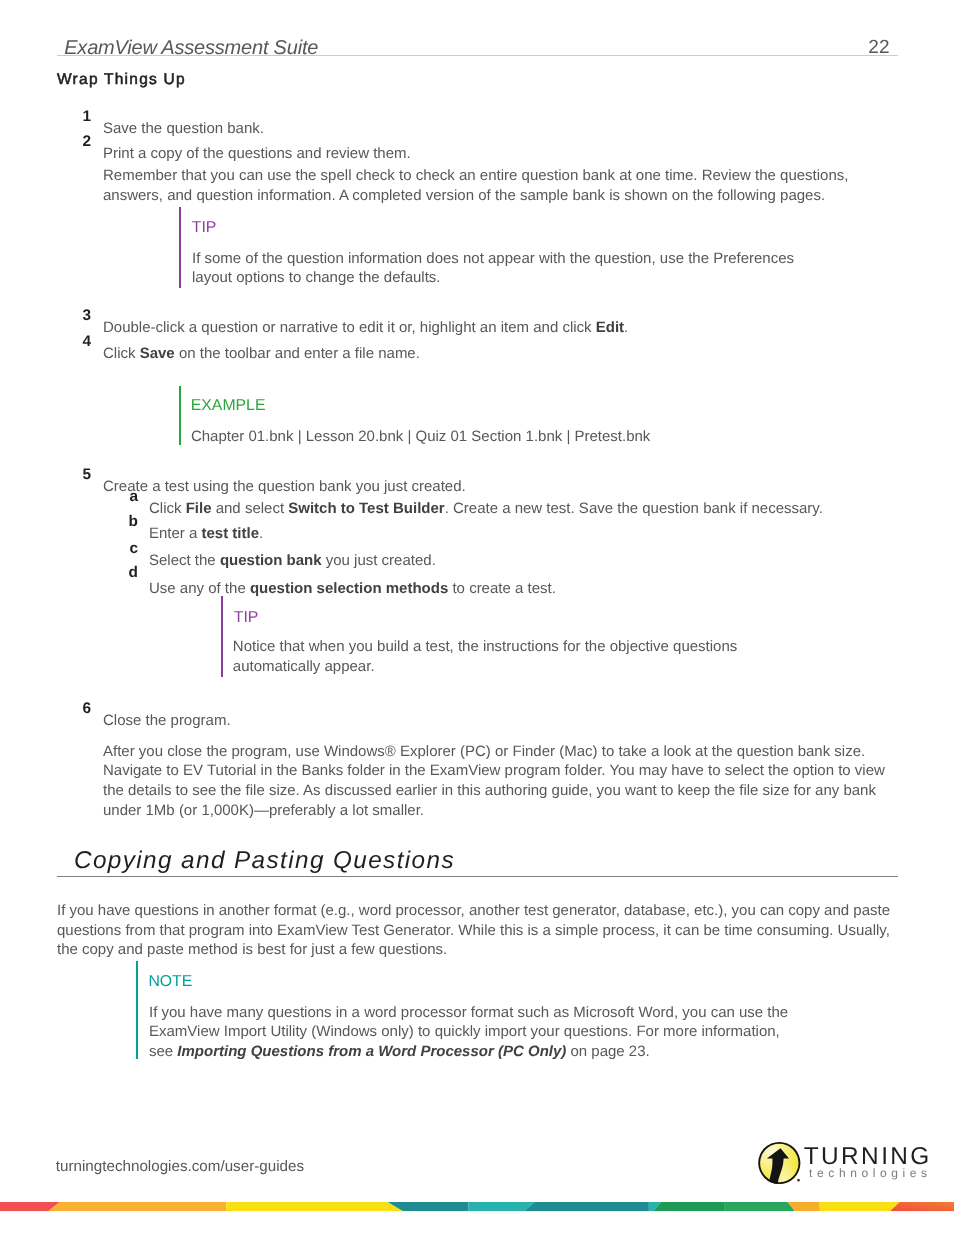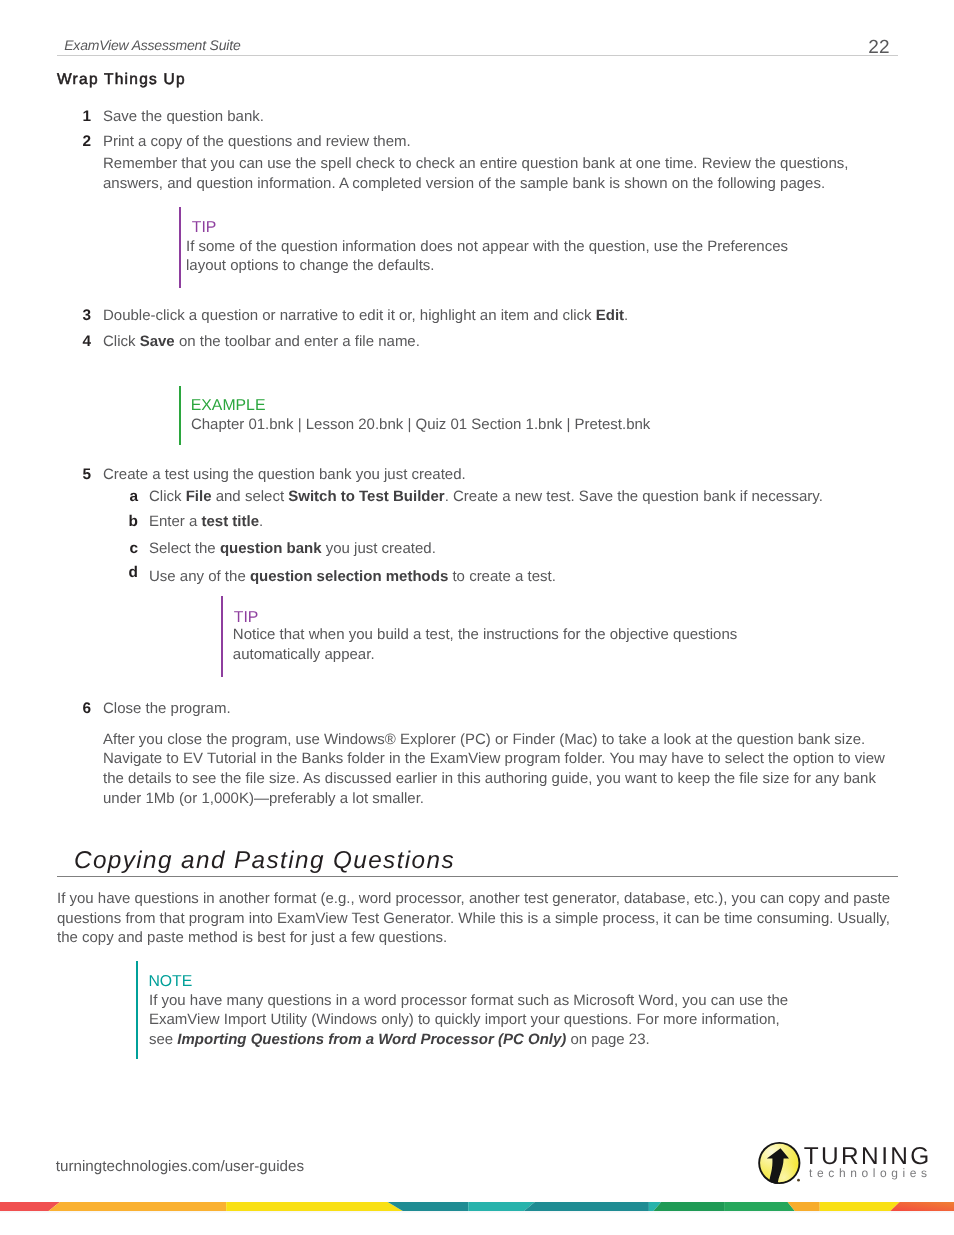--- a/index.html
+++ b/index.html
@@ -10,21 +10,21 @@
     color:#58585a;
     position:relative;overflow:hidden;
     -webkit-font-smoothing:antialiased;
     text-rendering:geometricPrecision;
   }
   .page{position:absolute;left:0;top:0;width:954px;height:1235px;background:#fff;}
 
   
   .runhead-title{
     position:absolute;left:64.2px;top:36.7px;
-    font-style:italic;font-size:14px;letter-spacing:-.2px;color:#58585a;
+    font-style:italic;font-size:20px;letter-spacing:-.2px;color:#58585a;
     white-space:nowrap;
   }
   .runhead-page{
     position:absolute;left:0;top:36.7px;width:889.5px;text-align:right;
     font-size:19px;color:#58585a;
   }
   .runhead-rule{position:absolute;left:57px;top:55px;width:841px;height:1px;background:#cccccc;}
 
   
   .h2{
@@ -34,21 +34,21 @@
     white-space:nowrap;
   }
   .h1{
     position:absolute;left:57px;font-size:24.3px;font-style:italic;
     color:#231f20;letter-spacing:1.4px;white-space:nowrap;line-height:1;margin-left:17px;
   }
   .h1rule{position:absolute;left:57px;width:841px;height:1px;background:#808080;}
 
   
   .p{position:absolute;font-size:15px;line-height:19.8px;color:#58585a;
-     text-align:left;}
+     text-align:left;margin-top:12px;}
   .p b{font-weight:bold;color:#414042;}
   .p i{font-style:italic;}
 
   
   .marker{position:absolute;font-weight:bold;font-size:15.4px;color:#231f20;
           text-align:right;line-height:19.8px;}
 
   
   .cbar{position:absolute;width:1.5px;}
   .clabel{position:absolute;font-size:15.8px;line-height:1;white-space:nowrap;}
@@ -73,21 +73,21 @@
   <div class="marker" style="left:71px;top:106.6px;width:20px">1</div>
   <div class="p" style="left:103px;top:106.6px;width:790px">Save the question bank.</div>
 
   <div class="marker" style="left:71px;top:132.1px;width:20px">2</div>
   <div class="p" style="left:103px;top:132.1px;width:790px">Print a copy of the questions and review them.</div>
 
   <div class="p" style="left:103px;top:154.3px;width:750px">Remember that you can use the spell check to check an entire question bank at one time. Review the questions, answers, and question information. A completed version of the sample bank is shown on the following pages.</div>
 
   <div class="cbar" style="left:179px;top:207px;height:81px;background:#8e3e9e"></div>
   <div class="clabel" style="left:191.8px;top:219.7px;color:#8e3e9e">TIP</div>
-  <div class="p" style="left:186px;top:236.5px;width:640px">If some of the question information does not appear with the question, use the Preferences layout options to change the defaults.</div>
+  <div class="p" style="left:192px;top:236.5px;width:640px">If some of the question information does not appear with the question, use the Preferences layout options to change the defaults.</div>
 
   <div class="marker" style="left:71px;top:305.6px;width:20px">3</div>
   <div class="p" style="left:103px;top:305.6px;width:790px">Double-click a question or narrative to edit it or, highlight an item and click <b>Edit</b>.</div>
 
   <div class="marker" style="left:71px;top:331.8px;width:20px">4</div>
   <div class="p" style="left:103px;top:331.8px;width:790px">Click <b>Save</b> on the toolbar and enter a file name.</div>
 
 
   <div class="cbar" style="left:179px;top:386px;height:59px;background:#2ba63e"></div>
   <div class="clabel" style="left:190.8px;top:398.3px;color:#2ba63e">EXAMPLE</div>

